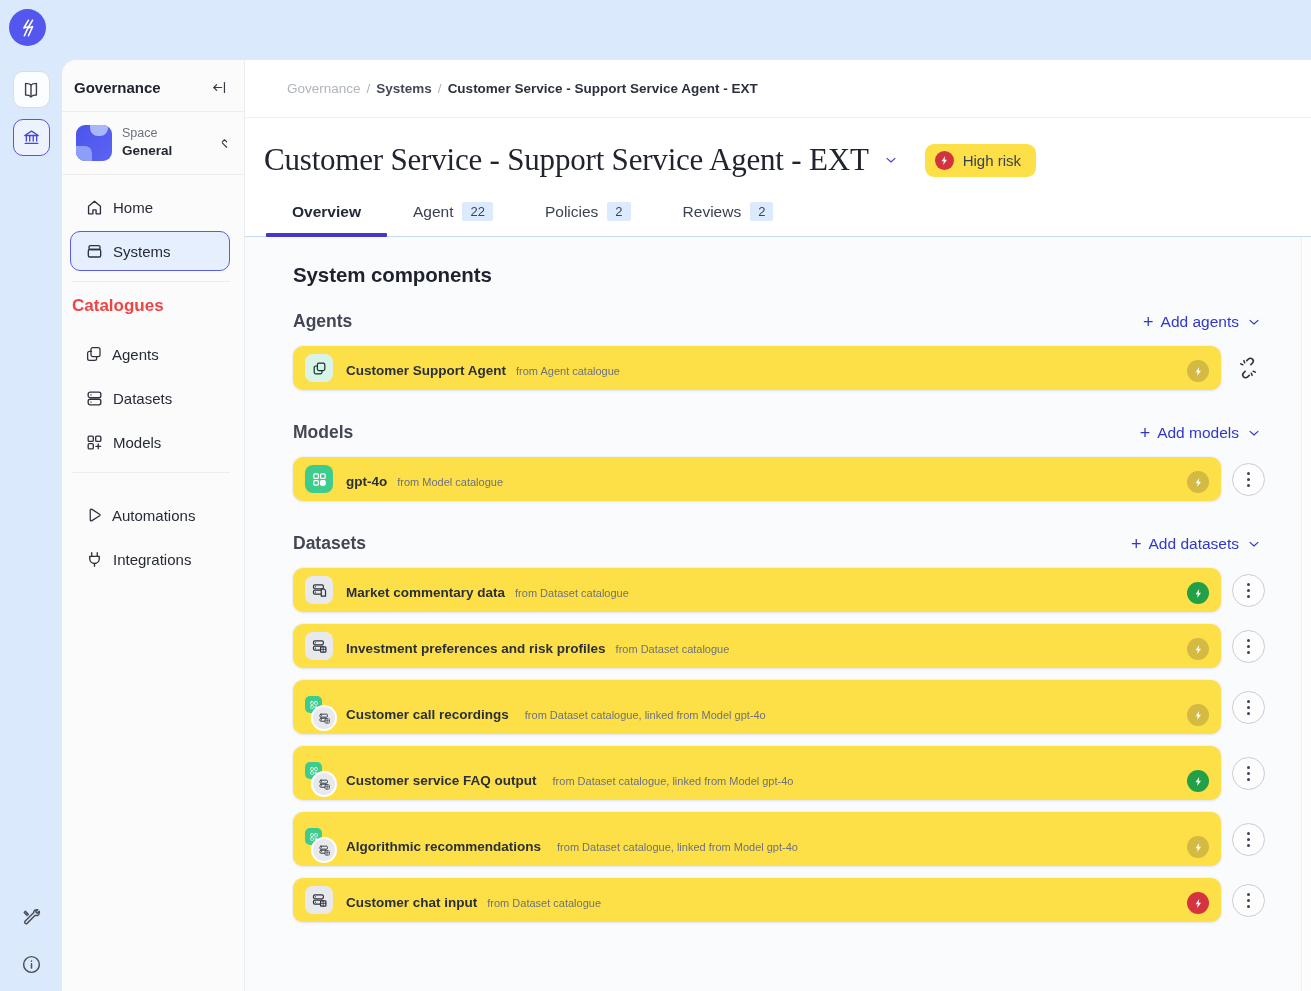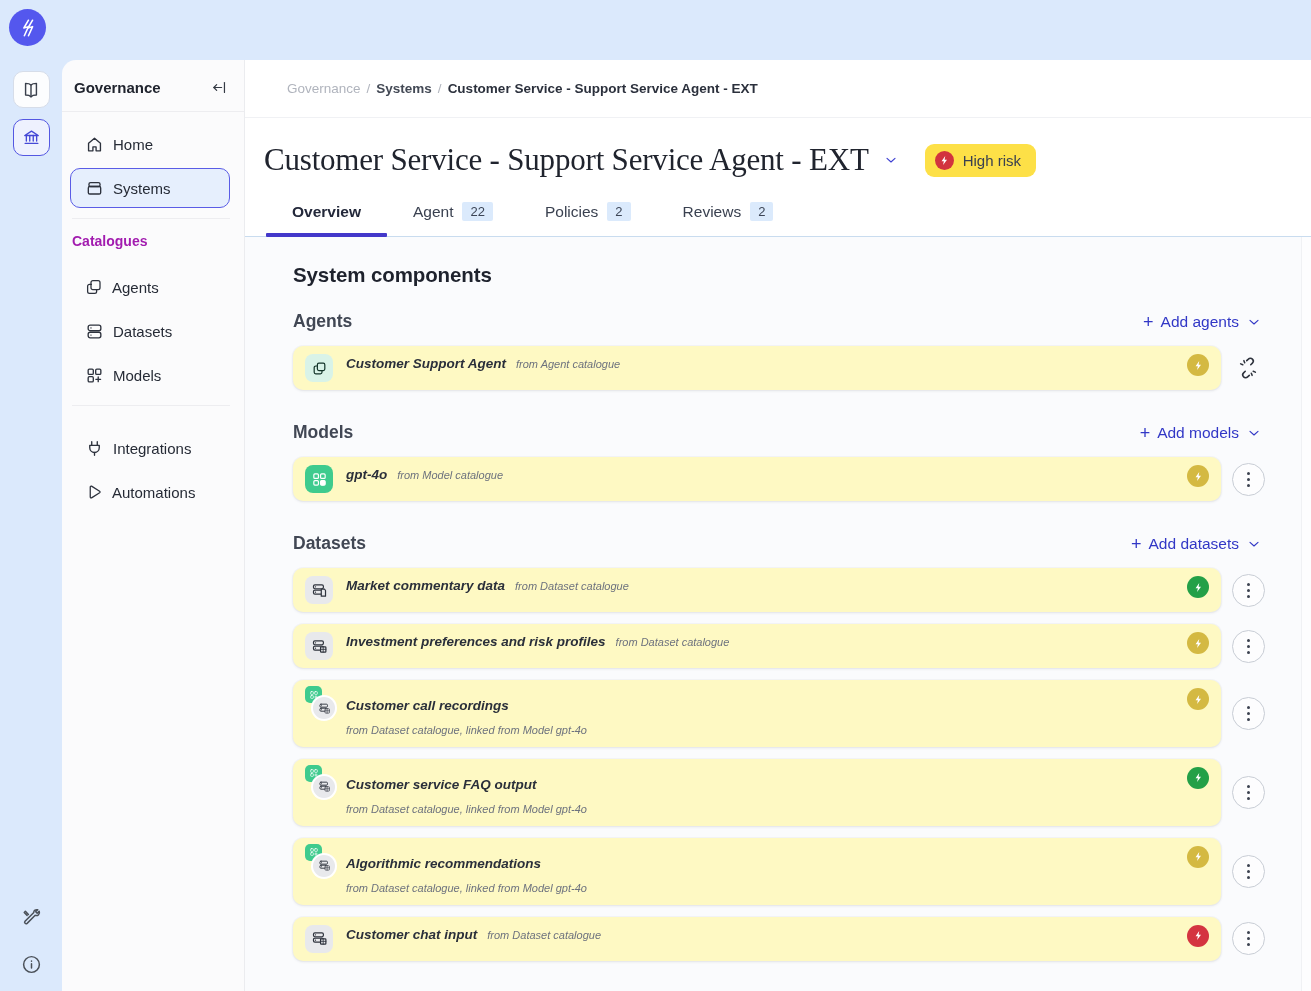--- a/index.html
+++ b/index.html
@@ -33,21 +33,21 @@
   .space-txt{margin-left:10px;flex:1;}
   .space-label{font-size:12.5px;color:#6d727e;line-height:1.35;}
   .space-value{font-size:13.5px;color:#23272f;font-weight:700;line-height:1.35;}
   .updown{color:#2c313b;display:flex;}
   .nav{padding:8px 0 0 0;}
   .nav-item{display:flex;align-items:center;height:40px;margin:4px 14px 4px 8px;padding:0 0 0 14px;
         border-radius:10px;color:#262b36;font-size:15px;cursor:pointer;border:1.5px solid transparent;}
   .nav-item .nic{display:flex;margin-right:9px;color:#2d323d;}
   .nav-item.active{background:#e6effd;border-color:#5a5ce6;}
   .sb-div{height:1px;background:#ededf0;margin:10px 14px 10px 10px;}
-  .sb-label{font-size:14px;font-weight:700;color:#a21caf;margin:14px 0 6px 10px;}
+  .sb-label{font-size:17px;font-weight:700;color:#ef4444;margin:14px 0 6px 10px;}
 
   
   .main{position:absolute;left:245px;top:60px;right:0;bottom:0;background:#ffffff;display:flex;flex-direction:column;}
   .bc-row{height:58px;display:flex;align-items:center;padding-left:42px;border-bottom:1px solid #f0f1f4;flex:none;}
   .bc{font-size:13.5px;}
   .bc .dim{color:#b0b4bd;}
   .bc .sep{color:#b0b4bd;margin:0 6px;}
   .bc .mid{color:#434955;font-weight:600;cursor:pointer;}
   .bc .last{color:#2b303c;font-weight:700;}
   .title-row{display:flex;align-items:center;padding:24px 40px 4px 19px;flex:none;}
@@ -67,34 +67,34 @@
   .content{flex:1;background:#fafbfd;padding:26px 46px 0 48px;position:relative;overflow:hidden;}
   .scroll-track{position:absolute;right:0;top:0;bottom:0;width:10px;background:#fdfdfe;border-left:1px solid #f0f1f4;}
   .content h2{margin:0 0 24px 0;font-size:20.5px;color:#1e222d;letter-spacing:-.1px;}
   .section{margin-bottom:32px;}
   .sec-head{display:flex;align-items:center;justify-content:space-between;margin-bottom:2px;padding-right:3px;}
   .sec-title{font-size:17.5px;font-weight:700;color:#414754;}
   .add-btn{display:flex;align-items:center;gap:7px;color:#3137c6;font-size:15.5px;font-weight:500;cursor:pointer;}
   .add-btn .plus{font-size:18px;line-height:1;font-weight:400;}
   .rows{display:flex;flex-direction:column;}
   .row{display:flex;align-items:center;margin-top:12px;}
-  .card{flex:1;background:#fef9c3;border-radius:10px;box-shadow:0 1px 3px rgba(22,28,45,.09),0 0 0 1px rgba(22,28,45,.025);
-        display:flex;align-items:flex-start;padding:8px 12px;min-height:44px;font-style:italic;}
+  .card{flex:1;background:#fde047;border-radius:10px;box-shadow:0 1px 3px rgba(22,28,45,.09),0 0 0 1px rgba(22,28,45,.025);
+        display:flex;align-items:flex-end;padding:8px 12px;min-height:44px;}
   .card.tall{min-height:54px;}
   .item-ic{width:28px;height:28px;border-radius:8px;display:flex;align-items:center;justify-content:center;flex:none;position:relative;}
   .ic-agent{background:#d9f3e8;color:#14352a;}
   .ic-model{background:#3ecb8e;color:#fff;}
   .ic-dataset{background:#e8e9ec;color:#2e333d;}
   .ic-linked{background:transparent;}
   .ic-linked .mini{position:absolute;left:0;top:-2px;width:17px;height:17px;border-radius:5px;background:#3ecb8e;color:#fff;
         display:flex;align-items:center;justify-content:center;}
   .ic-linked .bubble{position:absolute;right:-2px;bottom:-3px;width:22px;height:22px;border-radius:50%;background:#e8e9ec;color:#2e333d;
         display:flex;align-items:center;justify-content:center;box-shadow:0 0 0 2px #fff;}
   .item-txt{margin-left:13px;display:flex;align-items:baseline;gap:10px;min-width:0;}
-  .item-txt.stack{flex-direction:column;gap:5px;margin-top:8px;}
+  .item-txt.stack{gap:16px;}
   .item-label{font-size:13.5px;font-weight:700;color:#2a2f3a;line-height:1.55;}
   .item-src{font-size:11px;color:#6d727e;line-height:1.55;}
   .status{margin-left:auto;width:22px;height:22px;border-radius:50%;display:flex;align-items:center;justify-content:center;flex:none;}
   .row-action{width:34px;display:flex;align-items:center;justify-content:center;margin-left:10px;flex:none;}
   .kebab{width:33px;height:33px;border-radius:50%;border:1px solid #c8cdd5;background:#fdfdfe;display:flex;flex-direction:column;
         align-items:center;justify-content:center;gap:3px;cursor:pointer;}
   .kebab i{width:3px;height:3px;border-radius:50%;background:#3c4250;display:block;}
   .unlink{color:#2e333d;display:flex;cursor:pointer;}
 </style>
 </head>
@@ -147,20 +147,36 @@
     <div class="sb-head">
       <span class="sb-title">Governance</span>
       <span class="collapse">
           <svg width="17" height="17" viewBox="0 0 24 24" fill="none" stroke="currentColor" stroke-width="1.7" stroke-linecap="round" stroke-linejoin="round">
             <path d="M19 5v14"></path>
             <path d="M15 12H4"></path>
             <path d="M8 8l-4 4 4 4"></path>
           </svg>
         </span>
     </div>
+    <div class="space-row">
+      <div class="space-ic">
+          <span class="s1"></span>
+          <span class="s2"></span>
+        </div>
+      <div class="space-txt">
+        <div class="space-label">Space</div>
+        <div class="space-value">General</div>
+      </div>
+      <span class="updown">
+          <svg width="15" height="15" viewBox="0 0 24 24" fill="none" stroke="currentColor" stroke-width="1.7" stroke-linecap="round" stroke-linejoin="round">
+            <path d="M8.5 9.5 12 6l3.5 3.5"></path>
+            <path d="M8.5 14.5 12 18l3.5 3.5" transform="translate(0,-3.5)"></path>
+          </svg>
+        </span>
+    </div>
     <div class="nav" id="nav-main">
         <div class="nav-item">
           <span class="nic">
             <svg width="19" height="19" viewBox="0 0 24 24" fill="none" stroke="currentColor" stroke-width="1.7" stroke-linecap="round" stroke-linejoin="round">
               <path d="M4.5 10.5 12 4l7.5 6.5V20h-5.5v-5h-4v5H4.5z"></path>
             </svg>
           </span>
                    <span>Home</span>
         </div>
         <div class="nav-item active">
@@ -204,35 +220,35 @@
               <path d="M16.7 13.8v6M13.7 16.8h6"></path>
             </svg>
           </span>
                    <span>Models</span>
         </div>
       </div>
     <div class="sb-div"></div>
     <div class="nav" id="nav-tools">
         <div class="nav-item">
           <span class="nic">
+            <svg width="18" height="18" viewBox="0 0 24 24" fill="none" stroke="currentColor" stroke-width="1.7" stroke-linecap="round" stroke-linejoin="round">
+              <path d="M7 5.2v13.6c0 .9 1 1.4 1.7 1L19.5 13a1.2 1.2 0 0 0 0-2L8.7 4.2A1.2 1.2 0 0 0 7 5.2z"></path>
+            </svg>
+          </span>
+                   <span>Automations</span>
+        </div>
+        <div class="nav-item">
+          <span class="nic">
             <svg width="19" height="19" viewBox="0 0 24 24" fill="none" stroke="currentColor" stroke-width="1.7" stroke-linecap="round" stroke-linejoin="round">
               <path d="M8.5 3.5V8M15.5 3.5V8"></path>
               <path d="M6 8h12v3a6 6 0 0 1-12 0z"></path>
               <path d="M12 17v3.5"></path>
             </svg>
           </span>
                    <span>Integrations</span>
-        </div>
-        <div class="nav-item">
-          <span class="nic">
-            <svg width="18" height="18" viewBox="0 0 24 24" fill="none" stroke="currentColor" stroke-width="1.7" stroke-linecap="round" stroke-linejoin="round">
-              <path d="M7 5.2v13.6c0 .9 1 1.4 1.7 1L19.5 13a1.2 1.2 0 0 0 0-2L8.7 4.2A1.2 1.2 0 0 0 7 5.2z"></path>
-            </svg>
-          </span>
-                   <span>Automations</span>
         </div>
       </div>
   </div>
 
   <div class="main">
     <div class="bc-row">
       <div class="bc" id="breadcrumb"><span class="dim">Governance</span><span class="sep">/</span><span class="mid">Systems</span><span class="sep">/</span><span class="last">Customer Service - Support Service Agent - EXT</span></div>
     </div>
     <div class="title-row">
       <span class="page-title">Customer Service - Support Service Agent - EXT</span>

